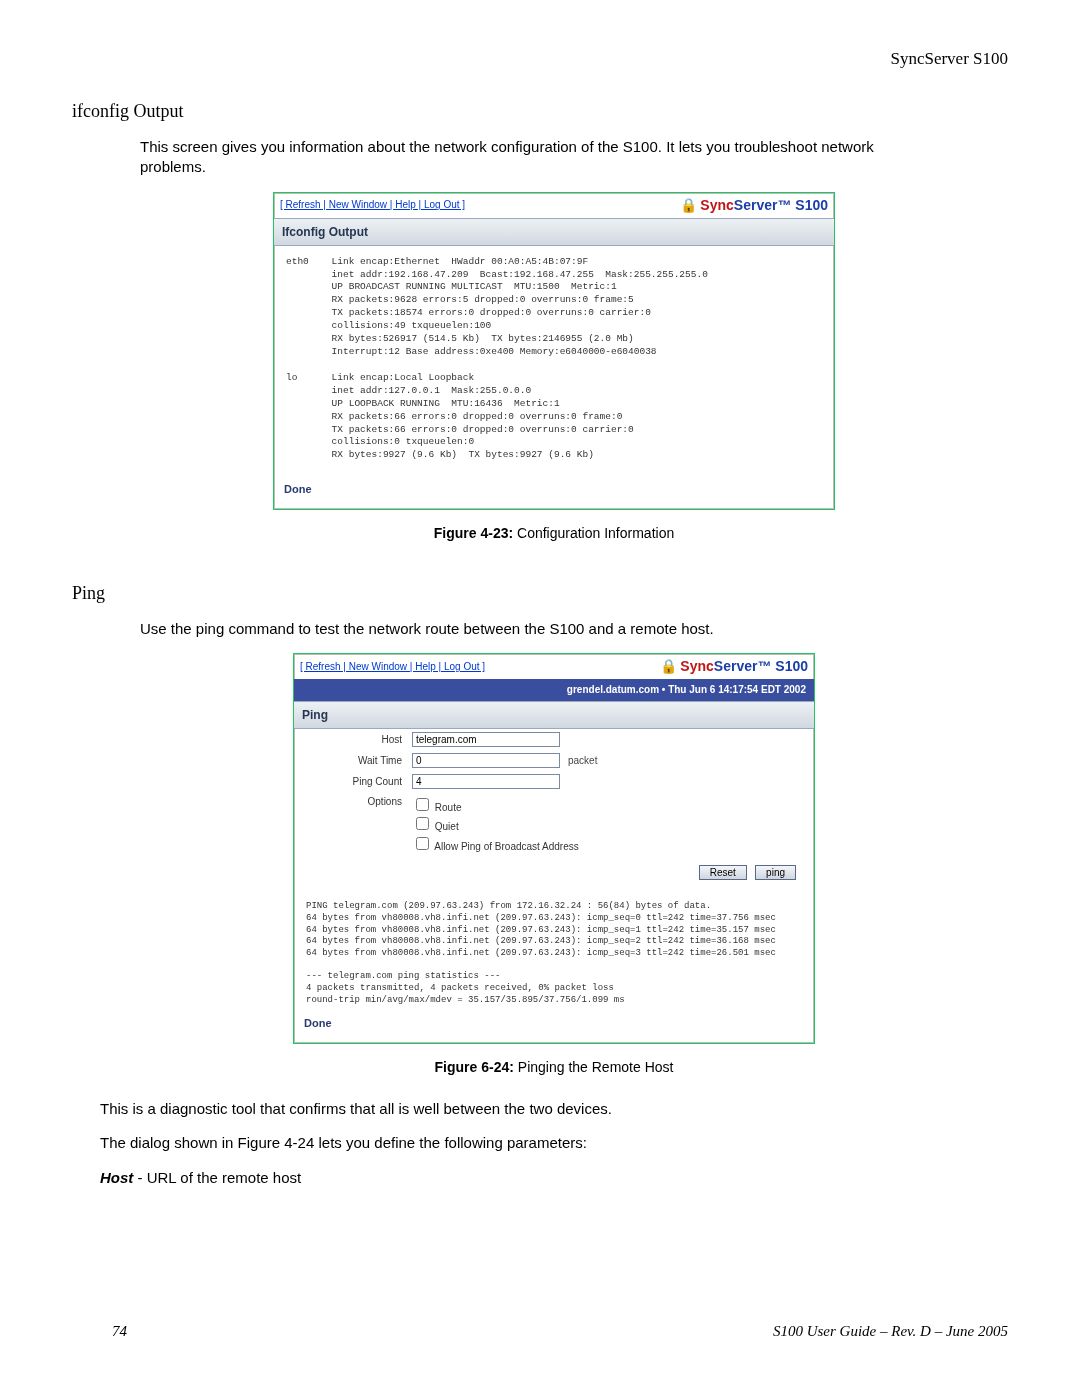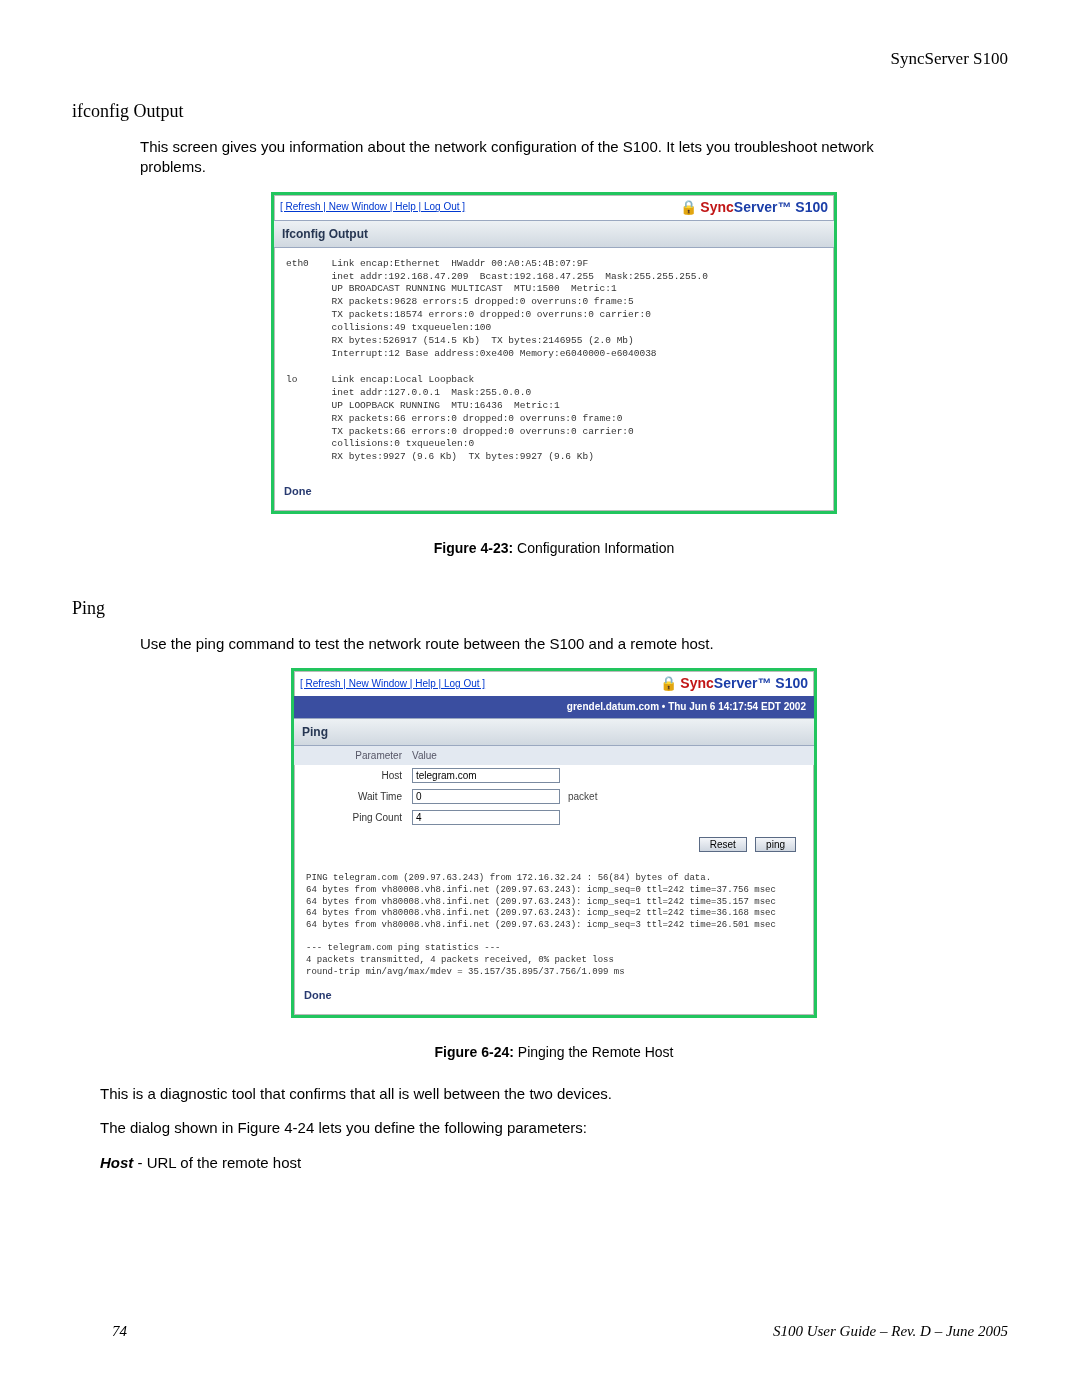--- a/index.html
+++ b/index.html
@@ -2,24 +2,24 @@
 <html><head>
 <meta charset="utf-8">
 <style>
   html,body{margin:0;padding:0;background:#fff;color:#000;font-family:"Times New Roman",Times,serif;font-size:17px;line-height:1.35}
   .page{width:1080px;min-height:1377px;box-sizing:border-box;padding:48px 72px 40px 100px;position:relative}
   .hdr-right{text-align:right;font-size:17px;margin-bottom:28px}
   .sec{font-size:18px;margin:0 0 14px -28px}
   .sec-ping{margin-top:38px}
   .body-text{font-family:Arial,Helvetica,sans-serif;font-size:15px;margin:0 0 14px 40px;max-width:800px}
   .fig-wrap{text-align:center;margin:10px 0 22px 0}
-  .fig-cap{font-family:Arial,Helvetica,sans-serif;font-size:14px;text-align:center;margin-top:25px}
+  .fig-cap{font-family:Arial,Helvetica,sans-serif;font-size:14px;text-align:center;margin-top:14px}
   .fig-cap b{font-weight:bold}
   
-  .panel{display:inline-block;text-align:left;border:3px solid #22c55e;background:#fff;box-shadow:0 0 0 1px #bbb inset}
+  .panel{display:inline-block;text-align:left;border:1px solid #22c55e;background:#fff;box-shadow:0 0 0 1px #bbb inset}
   .panel-1{width:560px}
   .panel-2{width:520px}
   .toolbar{display:flex;justify-content:space-between;align-items:center;font-family:Verdana,Arial,sans-serif;font-size:10px;padding:3px 6px;color:#0038d0}
   .toolbar a{color:#0038d0;text-decoration:underline;cursor:pointer}
   .brand{color:#1b3ea8;font-weight:bold;font-size:14px}
   .brand .sync{color:#c11616}
   .lock{color:#b08a00;margin-right:3px}
   .userbar{background:#3a4ea0;color:#fff;font-family:Verdana,Arial,sans-serif;font-size:10px;font-weight:bold;padding:4px 8px;text-align:right}
   .panel-title{background:linear-gradient(#edf1f4,#d0d8e0);font-family:Verdana,Arial,sans-serif;font-size:12px;font-weight:bold;color:#263652;padding:5px 8px;border-top:1px solid #9aa8c0;border-bottom:1px solid #9aa8c0}
   .panel-body{padding:10px 12px 14px 12px;font-family:"Courier New",monospace;font-size:9.5px;color:#333;white-space:pre;line-height:1.35}
@@ -79,36 +79,40 @@
   <p class="body-text">Use the ping command to test the network route between the S100 and a remote host.</p>
 
   <div class="fig-wrap">
     <div class="panel panel-2">
       <div class="toolbar">
         <span><a>[ Refresh | New Window | Help | Log Out ]</a></span>
         <span class="brand"><span class="lock">🔒</span><span class="sync">Sync</span><span>Server™ S100</span></span>
       </div>
       <div class="userbar">grendel.datum.com • Thu Jun 6 14:17:54 EDT 2002</div>
       <div class="panel-title">Ping</div>
-      <div class="param-sub">
-        <span class="lab">Parameter</span>
-          <span>Value</span>
-      </div>
       <div class="form-row">
         <span class="lab">Host</span>
         <input type="text" value="telegram.com" style="">
       </div>
       <div class="form-row">
         <span class="lab">Wait Time</span>
         <input type="text" value="0" style="">
         <span class="hint">packet</span>
       </div>
       <div class="form-row">
         <span class="lab">Ping Count</span>
         <input type="text" value="4" style="">
+      </div>
+      <div class="form-row" style="align-items:flex-start">
+        <span class="lab">Options</span>
+        <div>
+          <label><input type="checkbox" style=""> <span>Route</span></label>
+          <label><input type="checkbox" style=""> <span>Quiet</span></label>
+          <label><input type="checkbox" style=""> <span>Allow Ping of Broadcast Address</span></label>
+        </div>
       </div>
       <div class="btn-row">
         <button class="btn">Reset</button>
         <button class="btn">ping</button>
       </div>
       <div class="pre2">PING telegram.com (209.97.63.243) from 172.16.32.24 : 56(84) bytes of data.
 64 bytes from vh80008.vh8.infi.net (209.97.63.243): icmp_seq=0 ttl=242 time=37.756 msec
 64 bytes from vh80008.vh8.infi.net (209.97.63.243): icmp_seq=1 ttl=242 time=35.157 msec
 64 bytes from vh80008.vh8.infi.net (209.97.63.243): icmp_seq=2 ttl=242 time=36.168 msec
 64 bytes from vh80008.vh8.infi.net (209.97.63.243): icmp_seq=3 ttl=242 time=26.501 msec

